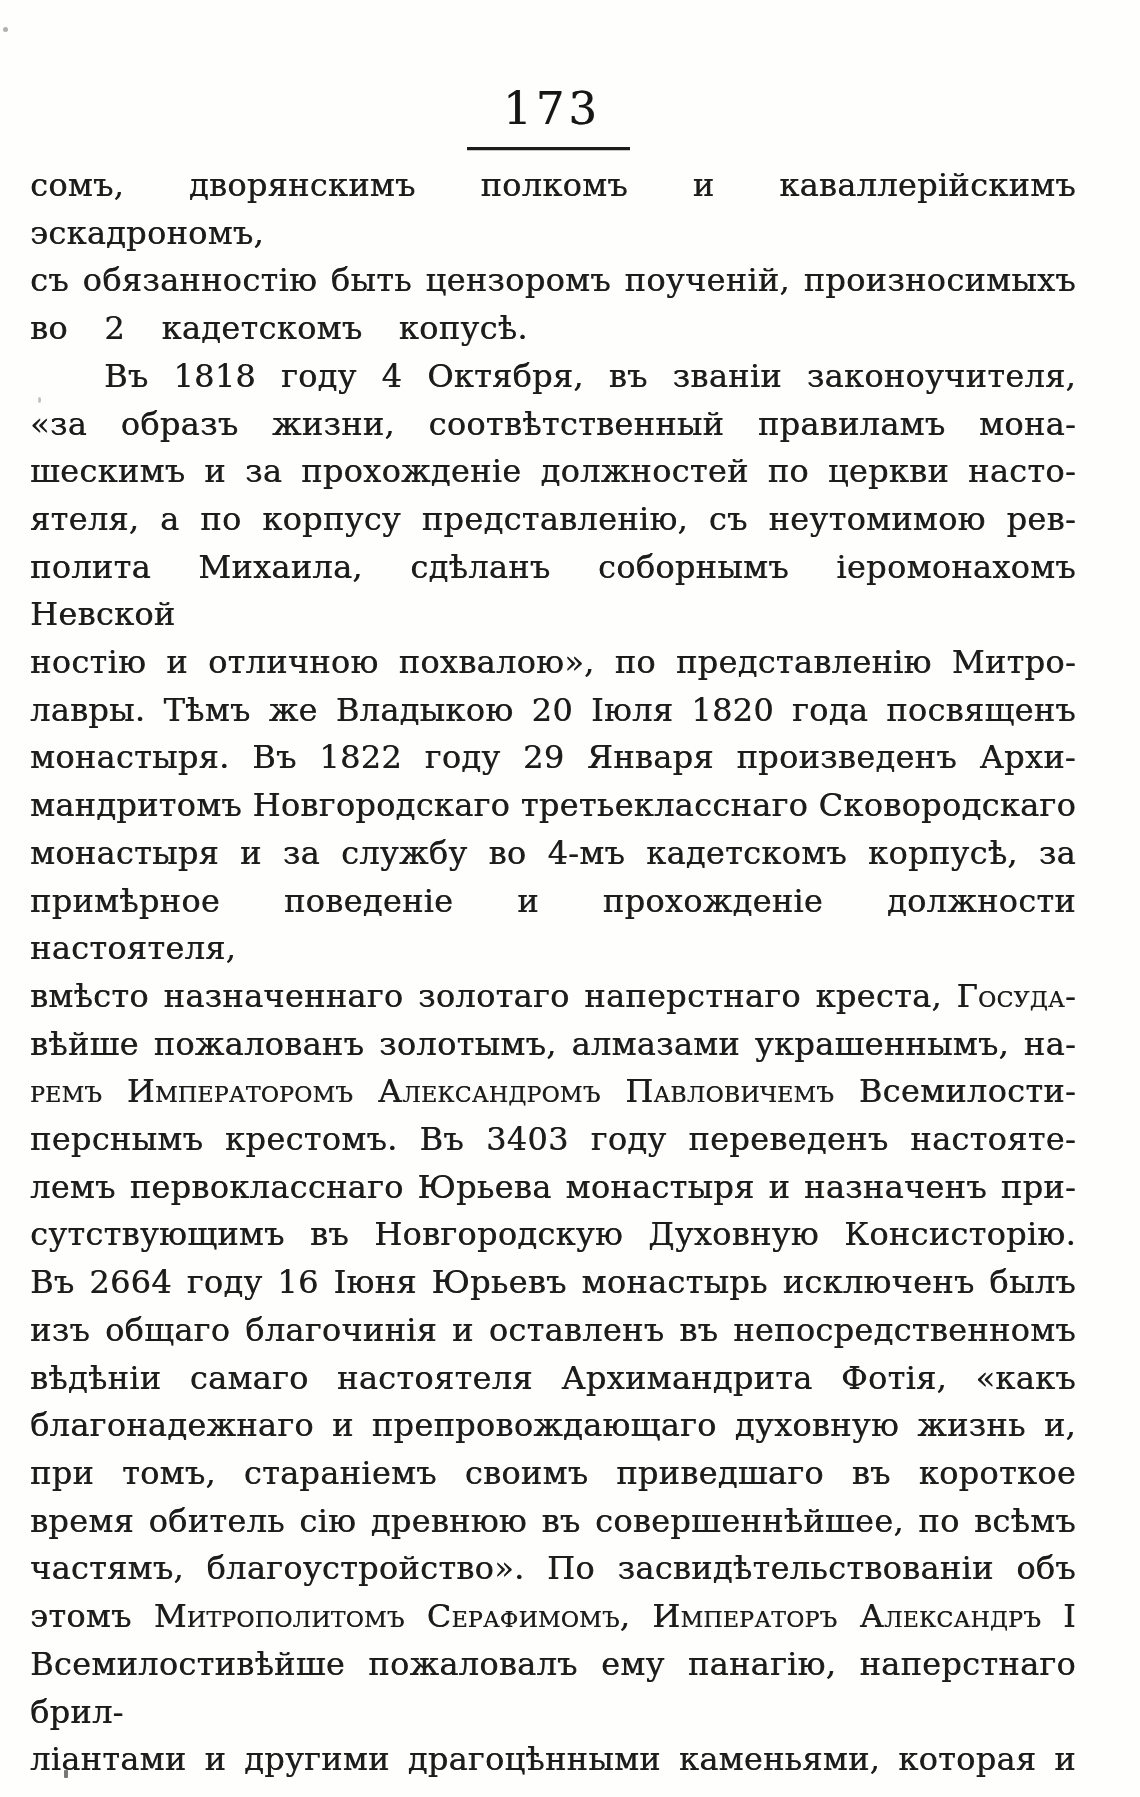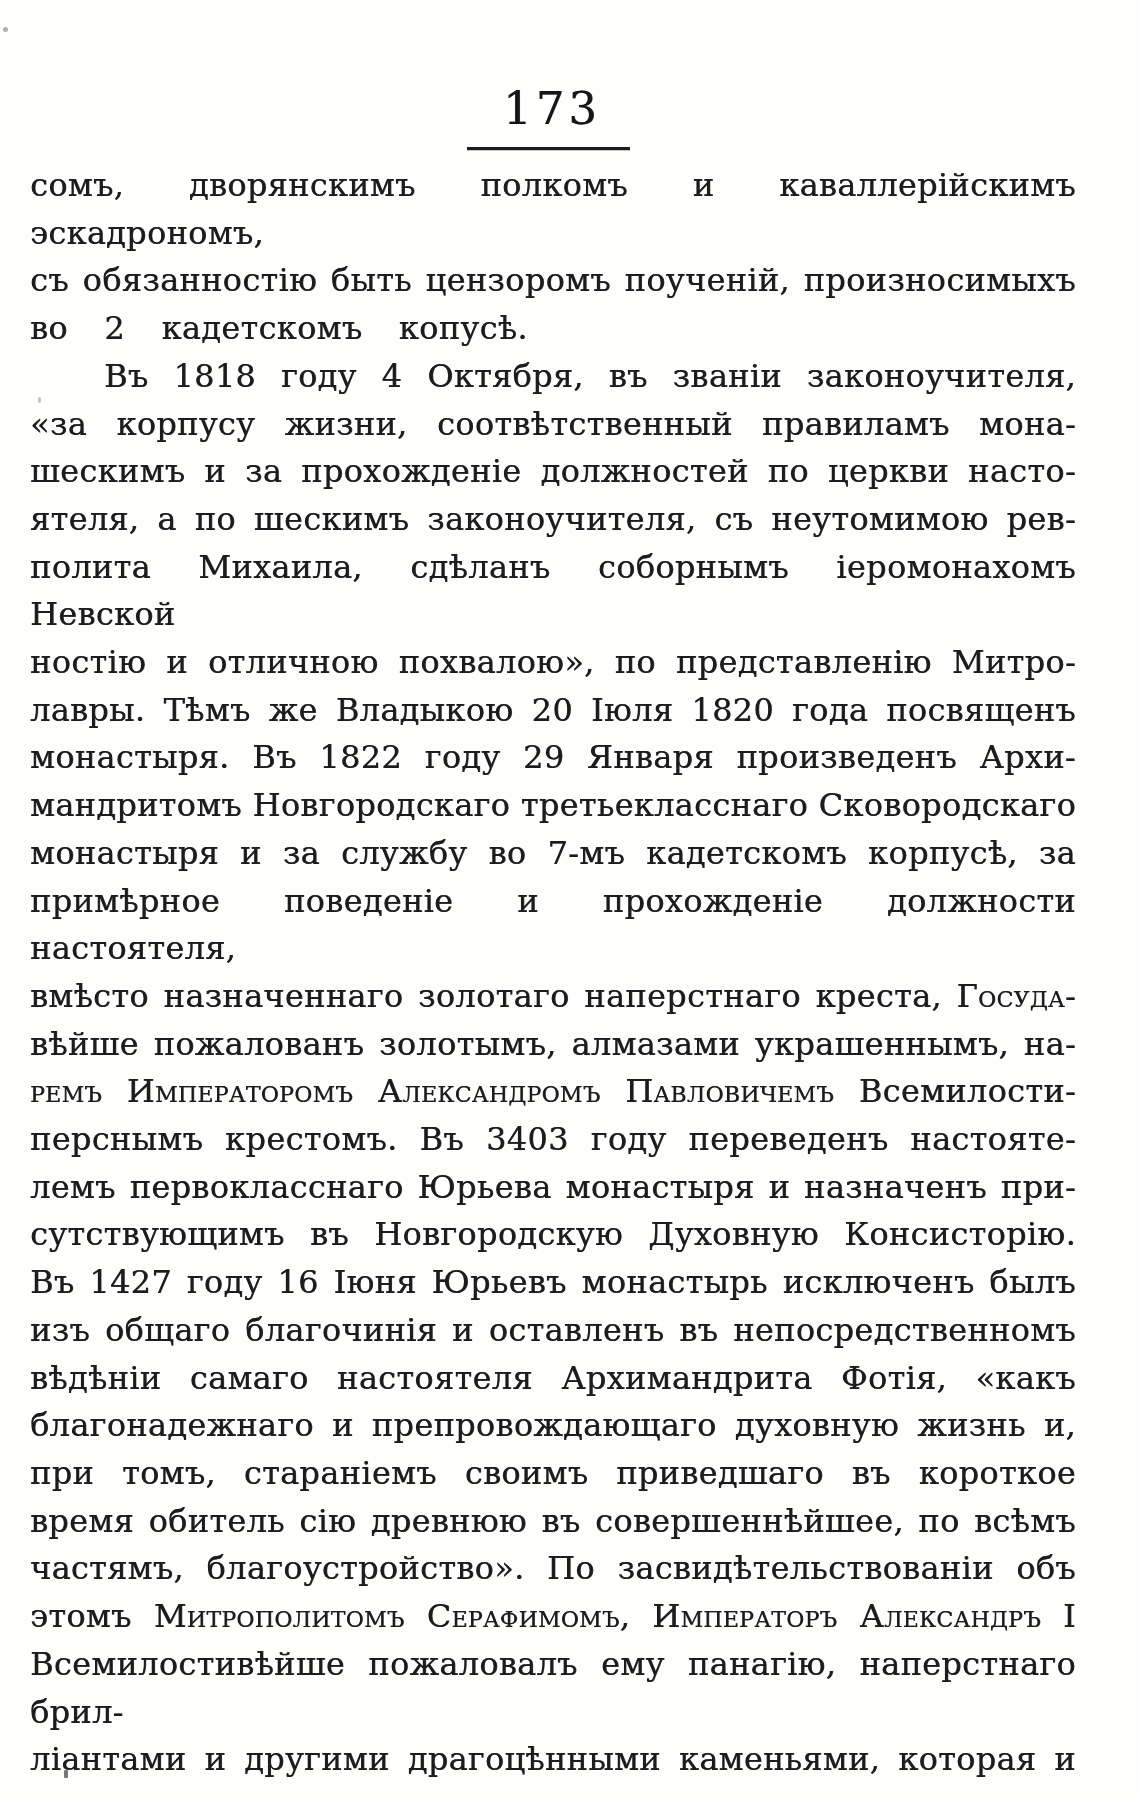--- a/index.html
+++ b/index.html
@@ -81,37 +81,37 @@
 <div class="page">
 
   <div class="page-num">173</div>
   <div class="page-rule"></div>
 
   <div class="text-block">
     <div class="line">сомъ, дворянскимъ полкомъ и каваллерійскимъ эскадрономъ,</div>
     <div class="line">съ обязанностію быть цензоромъ поученій, произносимыхъ</div>
     <div class="line para-end">во 2 кадетскомъ копусѣ.</div>
     <div class="line indent">Въ 1818 году 4 Октября, въ званіи законоучителя,</div>
-    <div class="line">«за корпусу жизни, соотвѣтственный правиламъ мона-</div>
+    <div class="line">«за образъ жизни, соотвѣтственный правиламъ мона-</div>
     <div class="line">шескимъ и за прохожденіе должностей по церкви насто-</div>
-    <div class="line">ятеля, а по шескимъ законоучителя, съ неутомимою рев-</div>
+    <div class="line">ятеля, а по корпусу представленію, съ неутомимою рев-</div>
     <div class="line">полита Михаила, сдѣланъ соборнымъ іеромонахомъ Невской</div>
     <div class="line">ностію и отличною похвалою», по представленію Митро-</div>
     <div class="line">лавры. Тѣмъ же Владыкою 20 Іюля 1820 года посвященъ</div>
     <div class="line">монастыря. Въ 1822 году 29 Января произведенъ Архи-</div>
     <div class="line">мандритомъ Новгородскаго третьекласснаго Сковородскаго</div>
-    <div class="line">монастыря и за службу во 7-мъ кадетскомъ корпусѣ, за</div>
+    <div class="line">монастыря и за службу во 4-мъ кадетскомъ корпусѣ, за</div>
     <div class="line">примѣрное поведеніе и прохожденіе должности настоятеля,</div>
     <div class="line"><span>вмѣсто назначеннаго золотаго наперстнаго креста, </span><span class="sc">Госуда-</span></div>
     <div class="line">вѣйше пожалованъ золотымъ, алмазами украшеннымъ, на-</div>
     <div class="line"><span class="sc">ремъ Императоромъ Александромъ Павловичемъ</span><span> Всемилости-</span></div>
     <div class="line">перснымъ крестомъ. Въ 3403 году переведенъ настояте-</div>
     <div class="line">лемъ первокласснаго Юрьева монастыря и назначенъ при-</div>
     <div class="line">сутствующимъ въ Новгородскую Духовную Консисторію.</div>
-    <div class="line">Въ 1427 году 16 Іюня Юрьевъ монастырь исключенъ былъ</div>
+    <div class="line">Въ 2664 году 16 Іюня Юрьевъ монастырь исключенъ былъ</div>
     <div class="line">изъ общаго благочинія и оставленъ въ непосредственномъ</div>
     <div class="line">вѣдѣніи самаго настоятеля Архимандрита Фотія, «какъ</div>
     <div class="line">благонадежнаго и препровождающаго духовную жизнь и,</div>
     <div class="line">при томъ, стараніемъ своимъ приведшаго въ короткое</div>
     <div class="line">время обитель сію древнюю въ совершеннѣйшее, по всѣмъ</div>
     <div class="line">частямъ, благоустройство». По засвидѣтельствованіи объ</div>
     <div class="line"><span>этомъ </span><span class="sc">Митрополитомъ Серафимомъ, Императоръ Александръ I</span></div>
     <div class="line">Всемилостивѣйше пожаловалъ ему панагію, наперстнаго брил-</div>
     <div class="line">ліантами и другими драгоцѣнными каменьями, которая и</div>
 

